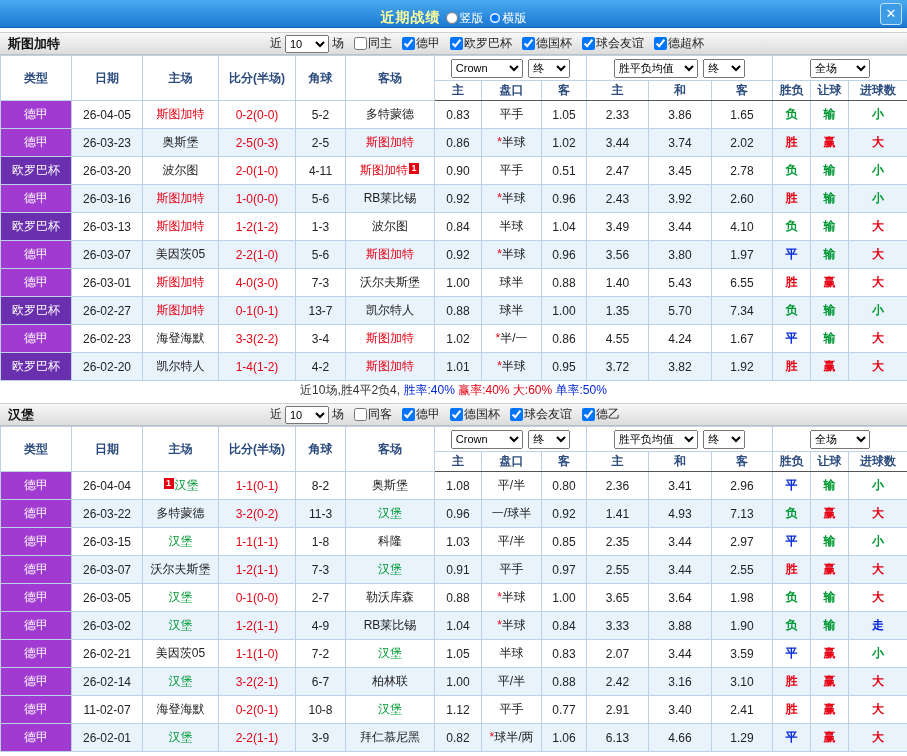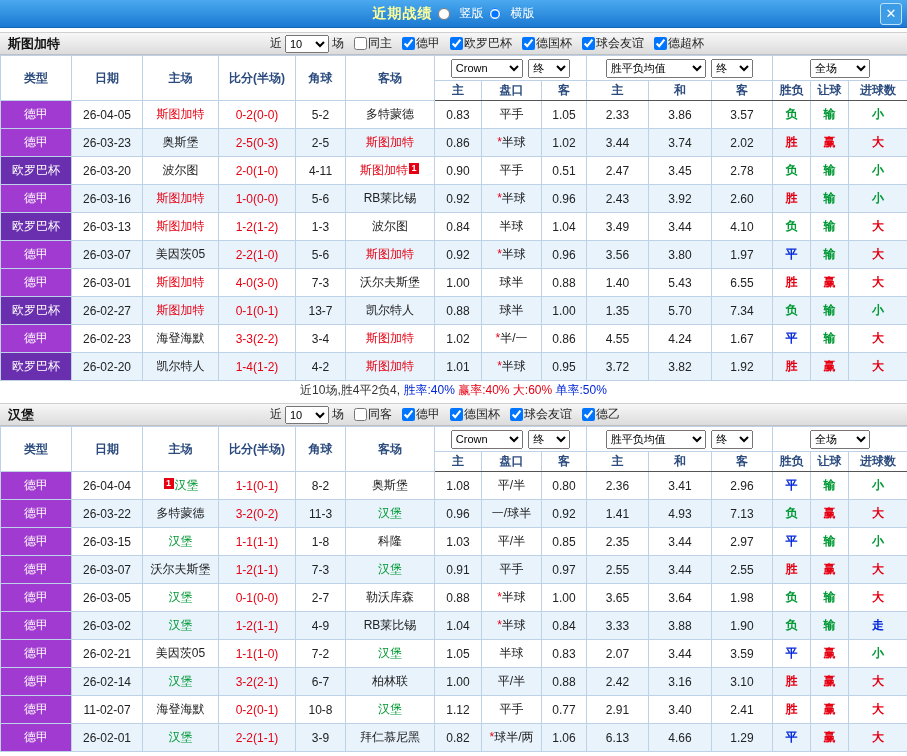--- a/index.html
+++ b/index.html
@@ -1,41 +1,41 @@
 <!DOCTYPE html>
 <html><head>
 <meta charset="utf-8">
 <style>
   * { box-sizing: border-box; margin: 0; padding: 0; }
   html, body { width: 907px; height: 756px; overflow: hidden; }
   body { font-family: "Liberation Sans", "DejaVu Sans", sans-serif; font-size: 12px; background: #fff; color: #222; }
 
-  .titlebar { height: 28px; background: linear-gradient(180deg, #4aa9ef 0%, #1b79d2 100%); display: flex; align-items: center; position: relative; border-bottom: 1px solid #1566b8; }
+  .titlebar { height: 28px; background: linear-gradient(180deg, #4aa9ef 0%, #1b79d2 100%); display: flex; align-items: flex-end; position: relative; border-bottom: 1px solid #1566b8; }
   .title-group { flex: 1; display: flex; justify-content: center; align-items: center; gap: 5px; }
   .panel-title { color: #ffff99; font-weight: bold; font-size: 14px; letter-spacing: 1px; }
-  .radio-opt { color: #fff; display: inline-flex; align-items: center; gap: 10px; font-size: 12px; cursor: pointer; }
+  .radio-opt { color: #fff; display: inline-flex; align-items: center; gap: 2px; font-size: 12px; cursor: pointer; }
   .radio-opt input { width: 12px; height: 12px; margin: 0; }
   .close-btn { position: absolute; right: 5px; top: 3px; width: 22px; height: 22px; background: #3d9ce6; border: 1px solid #bfe2fb; border-radius: 3px; color: #fff; font-weight: bold; text-align: center; line-height: 20px; font-size: 13px; cursor: pointer; }
 
   .section { margin-top: 4px; }
   .section-bar { height: 23px; background: linear-gradient(180deg, #f7f7f7, #dcdcdc); border-top: 1px solid #cfcfcf; border-bottom: 1px solid #bfbfbf; display: flex; align-items: center; padding-left: 8px; }
   .team-name { width: 262px; font-weight: bold; font-size: 13px; color: #111; }
   .filter { display: flex; align-items: center; gap: 3px; }
   .filter select { height: 18px; font-size: 11px; width: 44px; }
   .cb { display: inline-flex; align-items: center; gap: 1px; margin-left: 7px; cursor: pointer; }
   .cb input { width: 13px; height: 13px; margin: 0; }
 
   table { width: 907px; border-collapse: collapse; table-layout: fixed; background: #fff; }
   th, td { border: 1px solid #bdd2e7; text-align: center; overflow: hidden; white-space: nowrap; }
   thead th { background: #fff; color: #2b4b7e; }
   tr.h1 th { height: 25px; font-weight: bold; font-size: 12px; }
   tr.h1 th.grp select { height: 19px; font-size: 11px; margin: 0 1px; }
   .sel-company { width: 72px; }
   .sel-final { width: 42px; }
-  .sel-avg { width: 100px; }
+  .sel-avg { width: 84px; }
   .sel-scope { width: 60px; }
   tr.h2 th { height: 20px; font-weight: bold; font-size: 12px; border-bottom: 1px solid #555; }
 
   tbody td { height: 28px; font-size: 12px; color: #222; }
   tbody tr.alt td { background: #e8f3fc; }
   td.league { color: #fff; font-size: 12px; }
   td.score { color: #e60012; margin-left: 20px; }
   .star { color: #e60012; }
   .card { display: inline-block; background: #e60012; color: #fff; font-size: 9px; line-height: 11px; width: 10px; height: 11px; vertical-align: 3px; margin: 0 1px; font-weight: bold; }
 
@@ -148,21 +148,21 @@
           <td>26-04-05</td>
           <td><span style="color: rgb(230, 0, 18);">斯图加特</span></td>
           <td class="score">0-2(0-0)</td>
           <td>5-2</td>
           <td><span>多特蒙德</span></td>
           <td>0.83</td>
           <td>平手</td>
           <td>1.05</td>
           <td>2.33</td>
           <td>3.86</td>
-          <td>3.57</td>
+          <td>1.65</td>
           <td class="res" style="color: rgb(0, 153, 51); font-weight: bold;">负</td>
           <td class="res" style="color: rgb(0, 153, 51); font-weight: bold;">输</td>
           <td class="res" style="color: rgb(0, 153, 51); font-weight: bold;">小</td>
         </tr>
         <tr class="alt">
           <td class="league" style="background: rgb(161, 58, 208);">德甲</td>
           <td>26-03-23</td>
           <td><span>奥斯堡</span></td>
           <td class="score">2-5(0-3)</td>
           <td>2-5</td>

